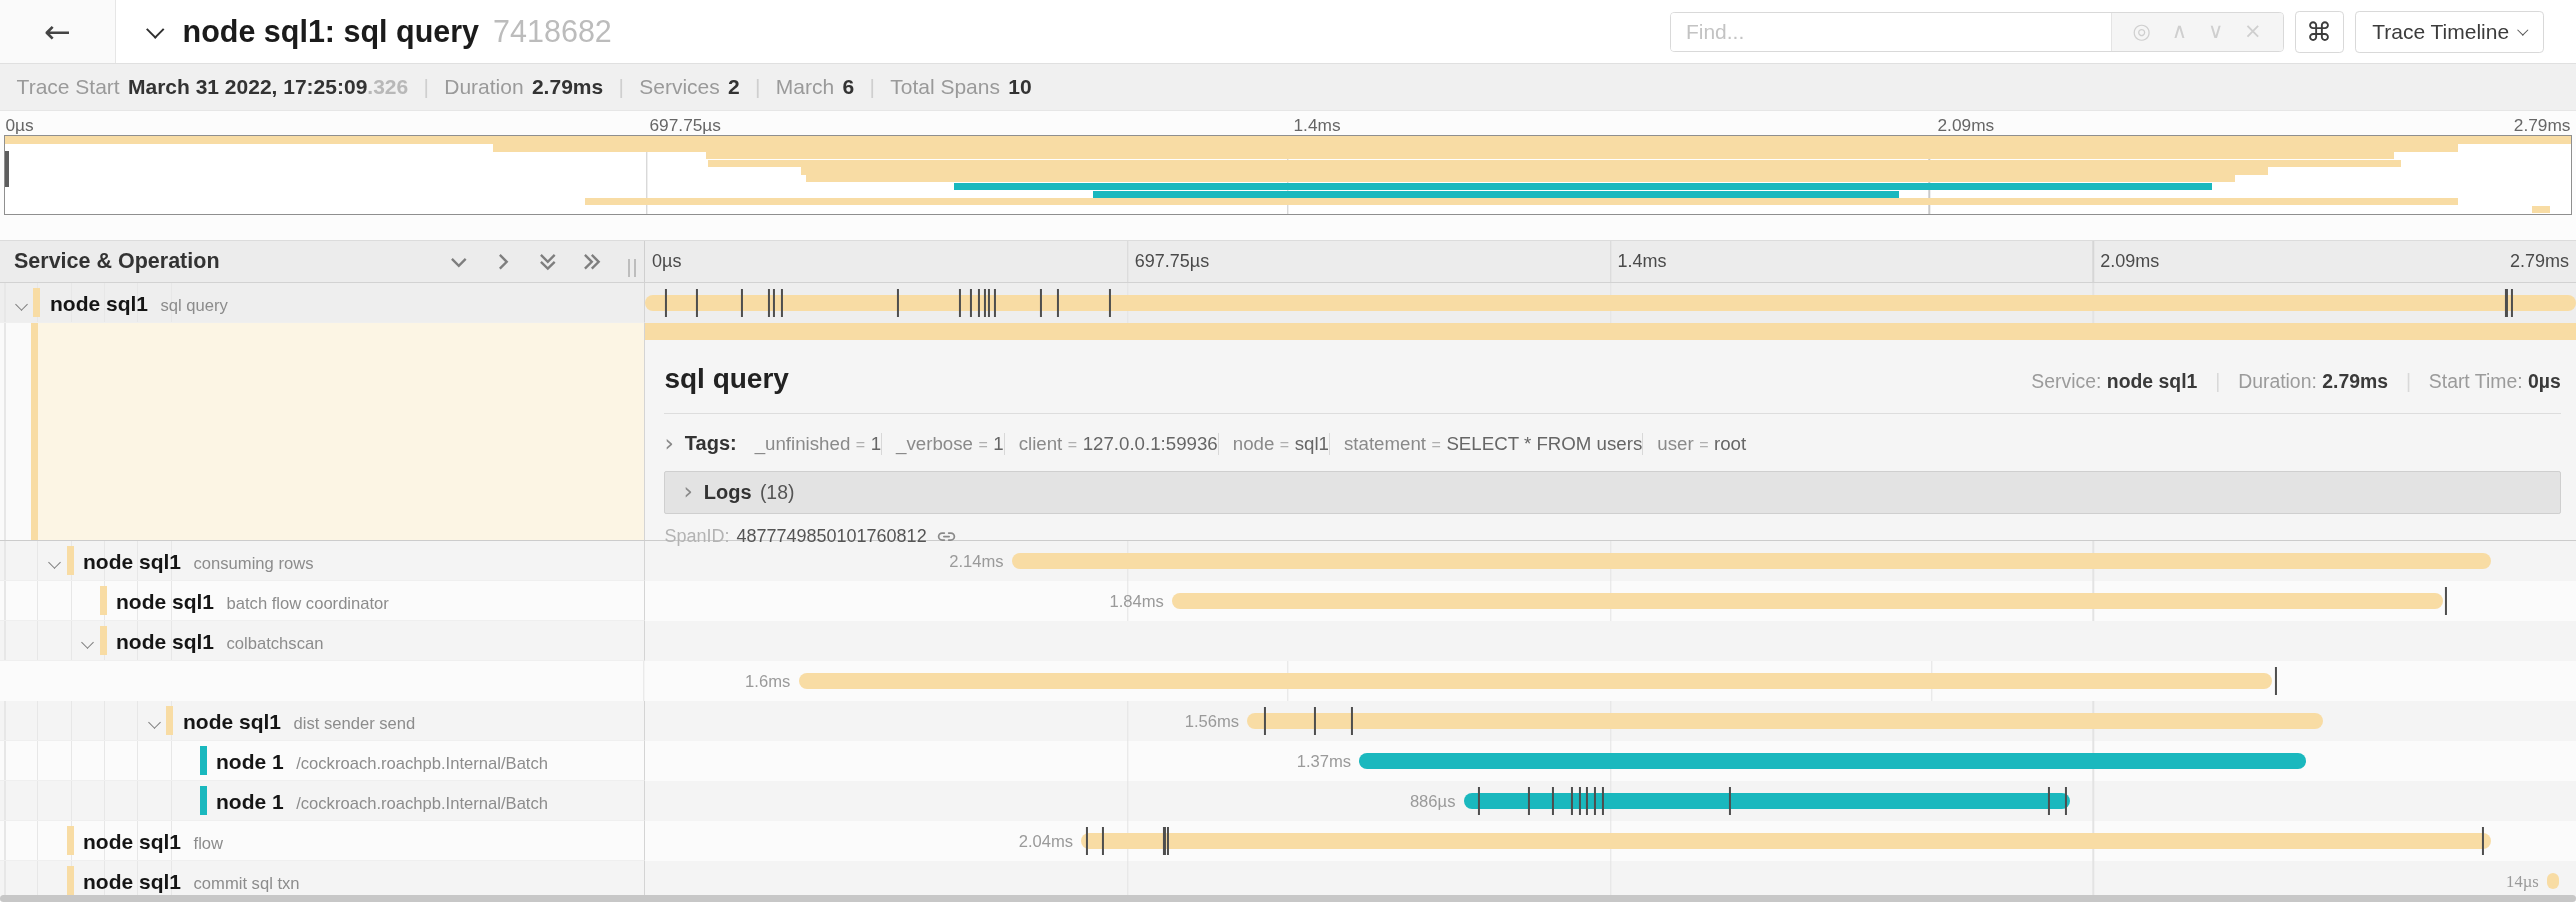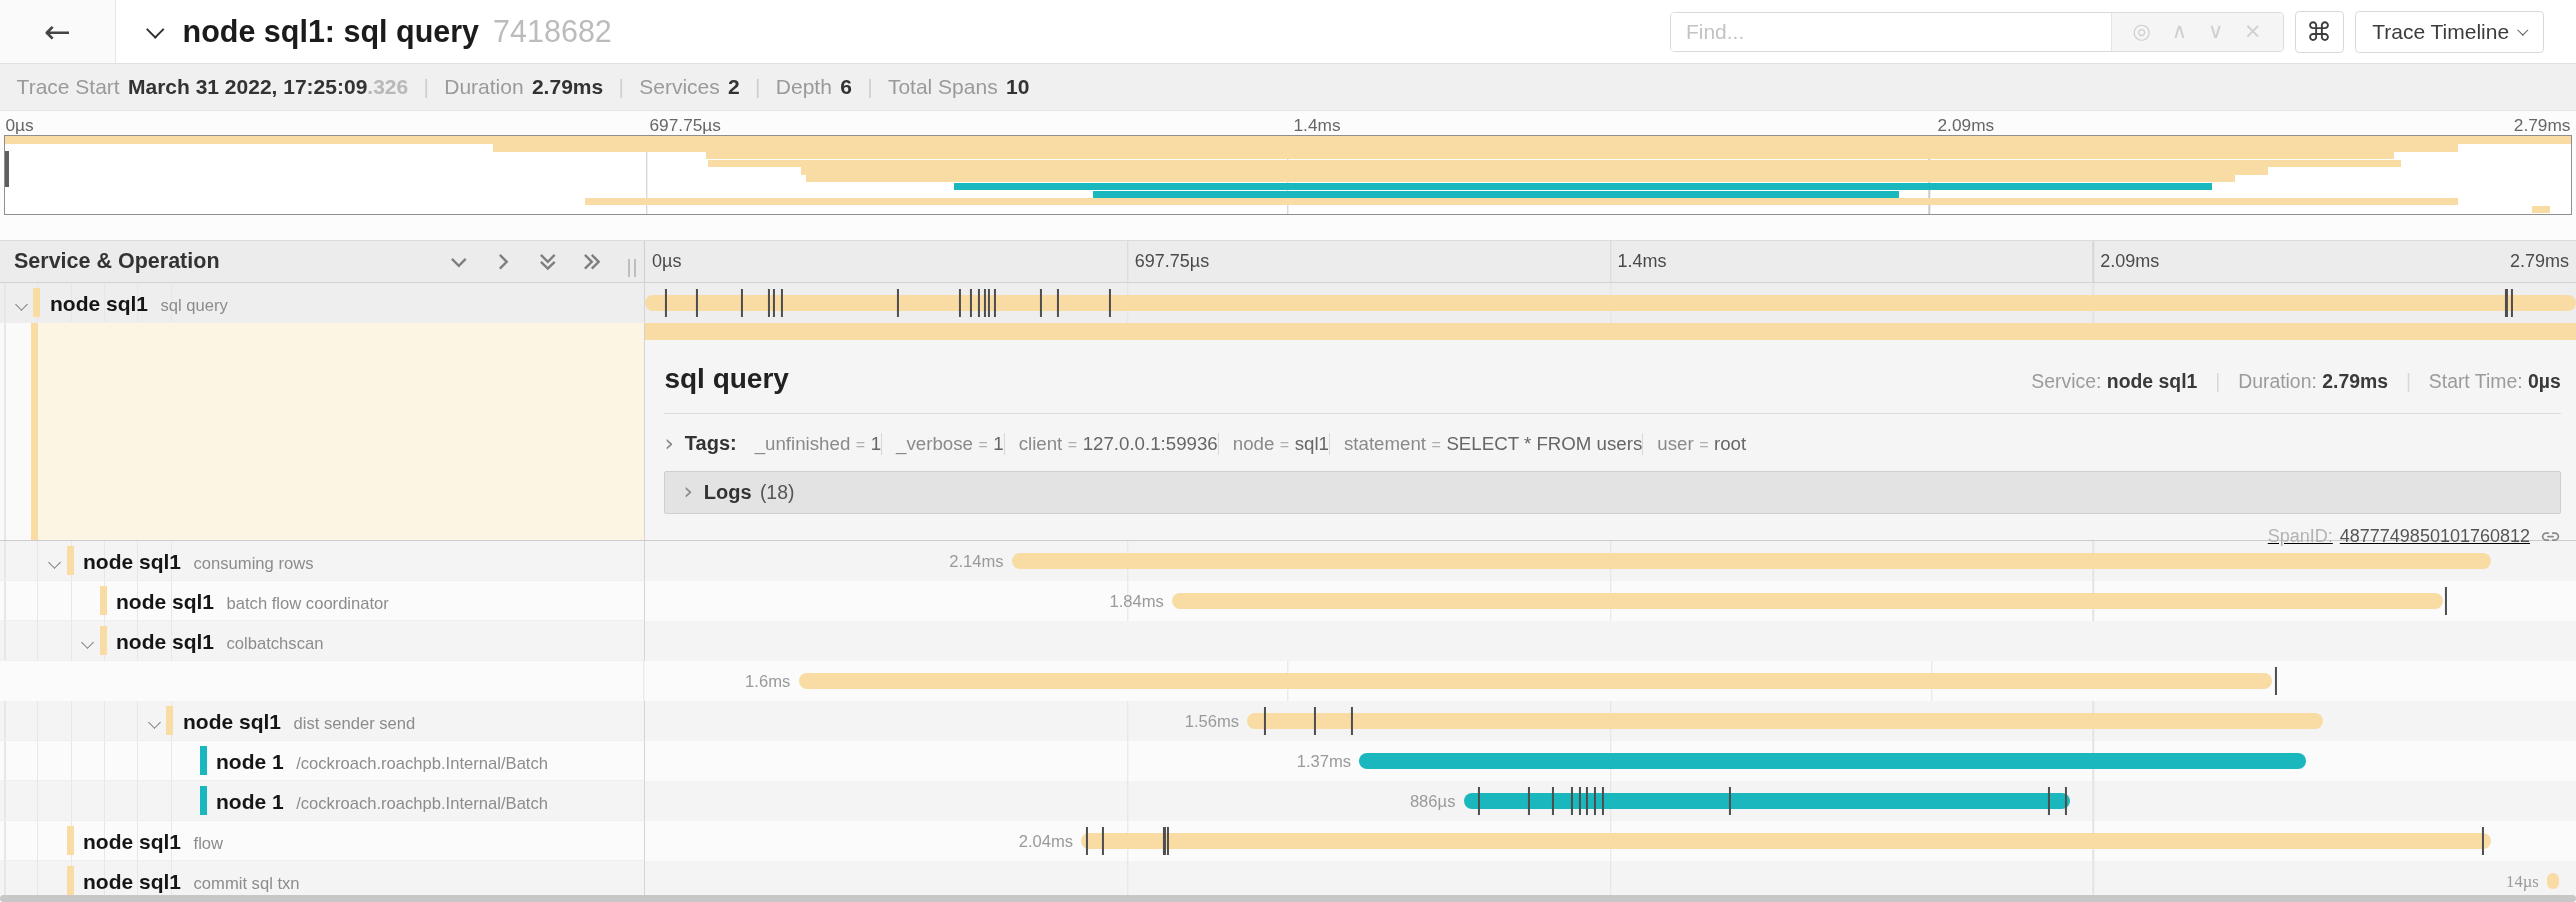--- a/index.html
+++ b/index.html
@@ -102,21 +102,21 @@
   .sec-caret { font-size:23.6px; color:#8a8a8a; margin-right:11px; font-family:"DejaVu Sans", sans-serif; line-height:1; }
   .tags-label { font-size:20px; font-weight:bold; color:#333; margin-right:18px; }
   .tagchip { color:#666; white-space:nowrap; }
   .tagchip .tk { color:#8a8a8a; }
   .tagchip .teq { color:#b0b0b0; font-size:16px; margin:0 5.5px; }
   .tagchip + .tagchip { border-left:0.7px solid #d8d8d8; padding-left:14px; margin-left:0; }
   .logs-box { margin-top:15.3px; height:43px; background:#e3e3e3; border:0.7px solid #cfcfcf; border-radius:2.1px;
               display:flex; align-items:center; padding-left:18px; cursor:pointer; }
   .logs-label { font-size:20px; font-weight:bold; color:#333; }
   .logs-count { font-size:19.4px; color:#555; margin-left:8.3px; }
-  .spanid-row { margin-top:12.5px; display:flex; justify-content:flex-end; align-items:center; font-size:18px;text-decoration:underline; }
+  .spanid-row { margin-top:12.5px; display:flex; align-items:center; font-size:18px; }
   .spanid-lab { color:#b3b3b3; margin-right:7px; }
   .spanid-val { color:#555; }
   .link-ico { margin-left:9.7px; cursor:pointer; display:flex; }
 
   .hscroll { position:absolute; left:0; bottom:1.4px; width:2576px; height:7px; background:#c7c7c7;
              border-radius:3.5px; cursor:pointer; }
 </style>
 </head>
 <body>
 
@@ -149,21 +149,21 @@
       <span class="st-label">Trace Start</span>
       <span class="st-val">March 31 2022, 17:25:09</span>
       <span class="st-suffix">.326</span>
       <span class="st-sep">|</span>
       <span class="st-label">Duration</span>
       <span class="st-val">2.79ms</span>
       <span class="st-sep">|</span>
       <span class="st-label">Services</span>
       <span class="st-val">2</span>
       <span class="st-sep">|</span>
-      <span class="st-label">Depth</span>
+      <span class="st-label">March</span>
       <span class="st-val">6</span>
       <span class="st-sep">|</span>
       <span class="st-label">Total Spans</span>
       <span class="st-val">10</span>
     </div>
 
   <div class="mini">
     <div class="mini-labels" id="miniLabels">
         <span class="mini-lab" style="left: calc(0% + 5.5px);">0µs</span>
         <span class="mini-lab" style="left: calc(25% + 5.5px);">697.75µs</span>

